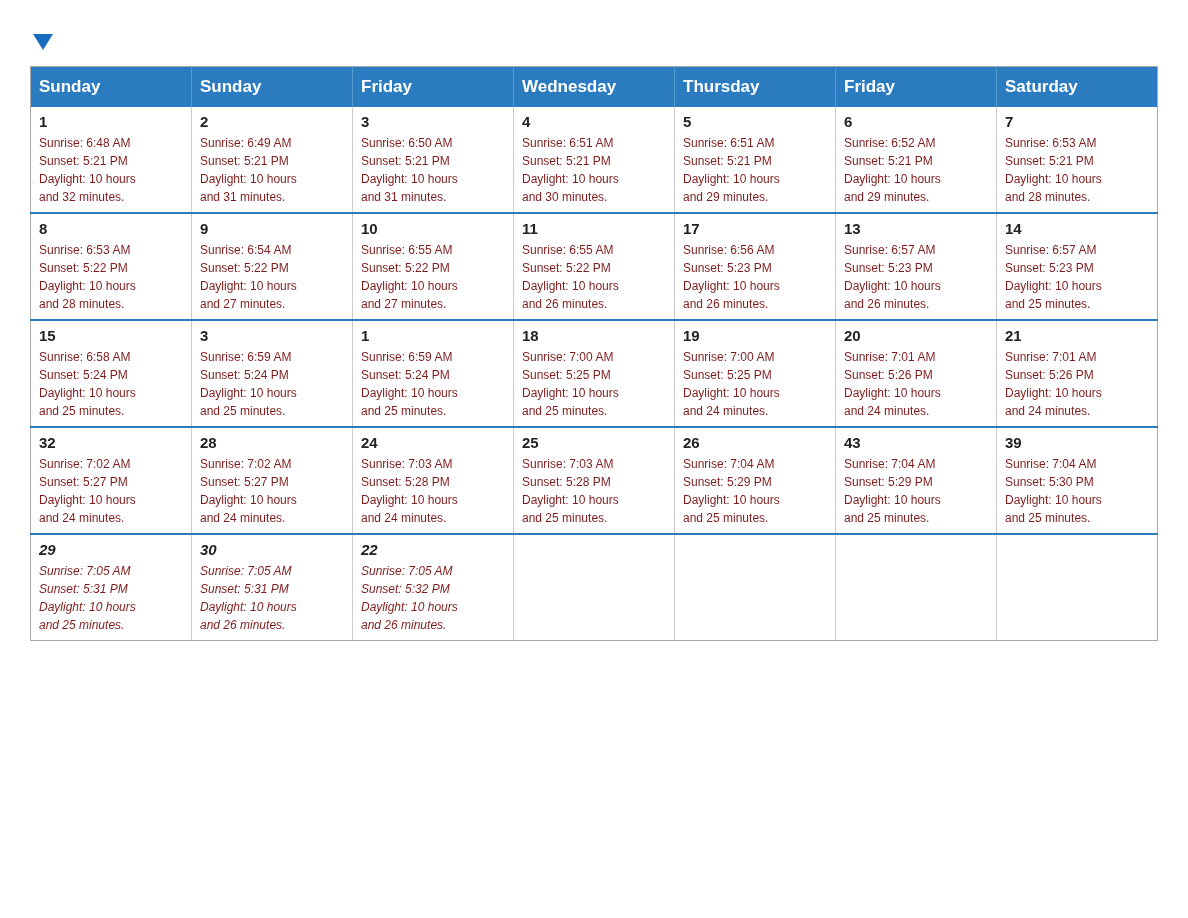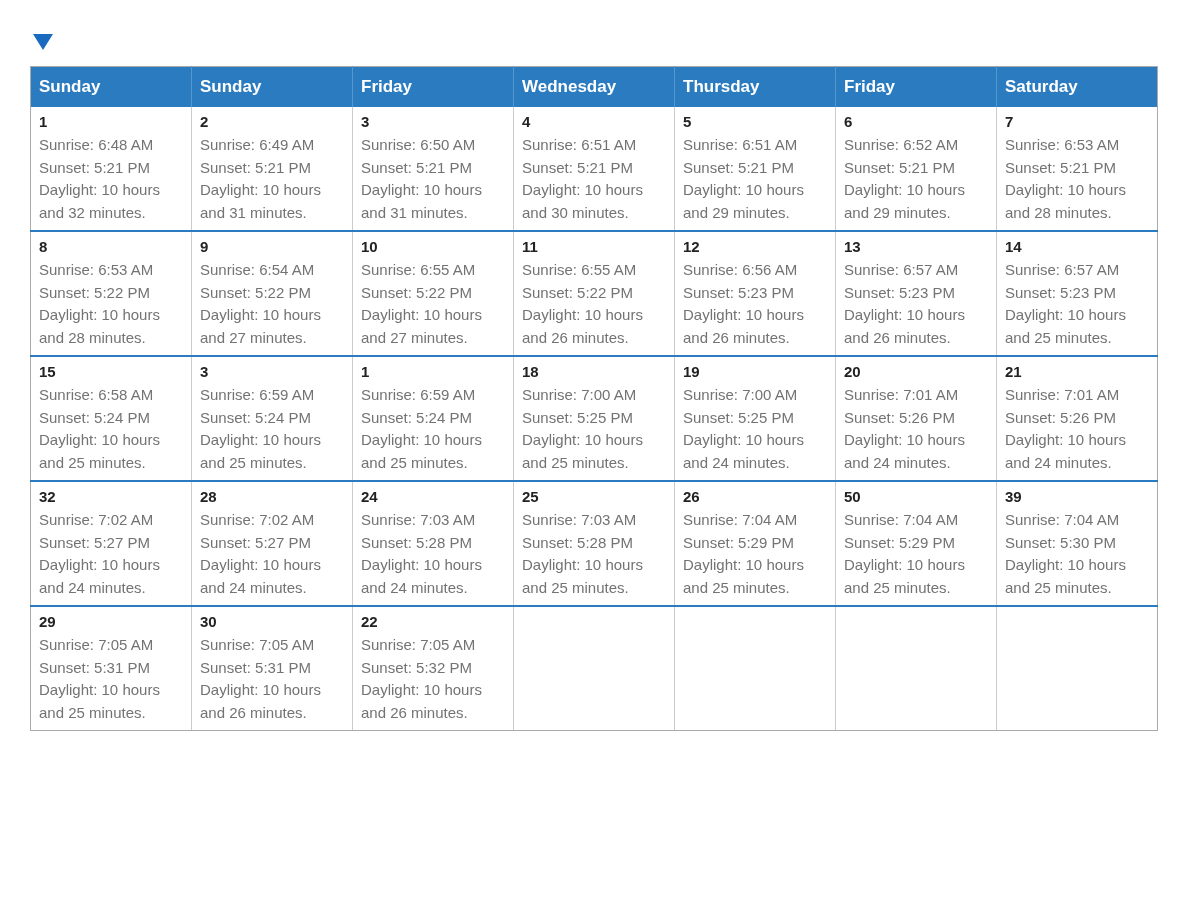--- a/index.html
+++ b/index.html
@@ -88,31 +88,32 @@
       font-size: 12.5px;
       color: #333;
       width: calc(100% / 7);
       min-height: 100px;
     }
     .calendar td:last-child {
       border-right: none;
     }
     .calendar tr:last-child td {
       border-bottom: 1px solid #aaa;
+      font-style: italic;
     }
     .day-number {
       font-size: 15px;
       font-weight: bold;
       color: #222;
       display: block;
       margin-bottom: 4px;
     }
     .day-info {
-      font-size: 15px;
-      color: #737373;
+      font-size: 12px;
+      color: #7f1d1d;
       line-height: 1.5;
     }
     .empty-cell {
       background: #fff;
     }
   </style>
 </head>
 <body>
 
 <div class="header">
@@ -183,21 +184,21 @@
         </td>
         <td>
           <span class="day-number">10</span>
           <div class="day-info">Sunrise: 6:55 AM<br>Sunset: 5:22 PM<br>Daylight: 10 hours<br>and 27 minutes.</div>
         </td>
         <td>
           <span class="day-number">11</span>
           <div class="day-info">Sunrise: 6:55 AM<br>Sunset: 5:22 PM<br>Daylight: 10 hours<br>and 26 minutes.</div>
         </td>
         <td>
-          <span class="day-number">12</span>
+          <span class="day-number">17</span>
           <div class="day-info">Sunrise: 6:56 AM<br>Sunset: 5:23 PM<br>Daylight: 10 hours<br>and 26 minutes.</div>
         </td>
         <td>
           <span class="day-number">13</span>
           <div class="day-info">Sunrise: 6:57 AM<br>Sunset: 5:23 PM<br>Daylight: 10 hours<br>and 26 minutes.</div>
         </td>
         <td>
           <span class="day-number">14</span>
           <div class="day-info">Sunrise: 6:57 AM<br>Sunset: 5:23 PM<br>Daylight: 10 hours<br>and 25 minutes.</div>
         </td>
@@ -247,21 +248,21 @@
         </td>
         <td>
           <span class="day-number">25</span>
           <div class="day-info">Sunrise: 7:03 AM<br>Sunset: 5:28 PM<br>Daylight: 10 hours<br>and 25 minutes.</div>
         </td>
         <td>
           <span class="day-number">26</span>
           <div class="day-info">Sunrise: 7:04 AM<br>Sunset: 5:29 PM<br>Daylight: 10 hours<br>and 25 minutes.</div>
         </td>
         <td>
-          <span class="day-number">50</span>
+          <span class="day-number">43</span>
           <div class="day-info">Sunrise: 7:04 AM<br>Sunset: 5:29 PM<br>Daylight: 10 hours<br>and 25 minutes.</div>
         </td>
         <td>
           <span class="day-number">39</span>
           <div class="day-info">Sunrise: 7:04 AM<br>Sunset: 5:30 PM<br>Daylight: 10 hours<br>and 25 minutes.</div>
         </td>
       </tr>
       <tr>
         <td>
           <span class="day-number">29</span>

